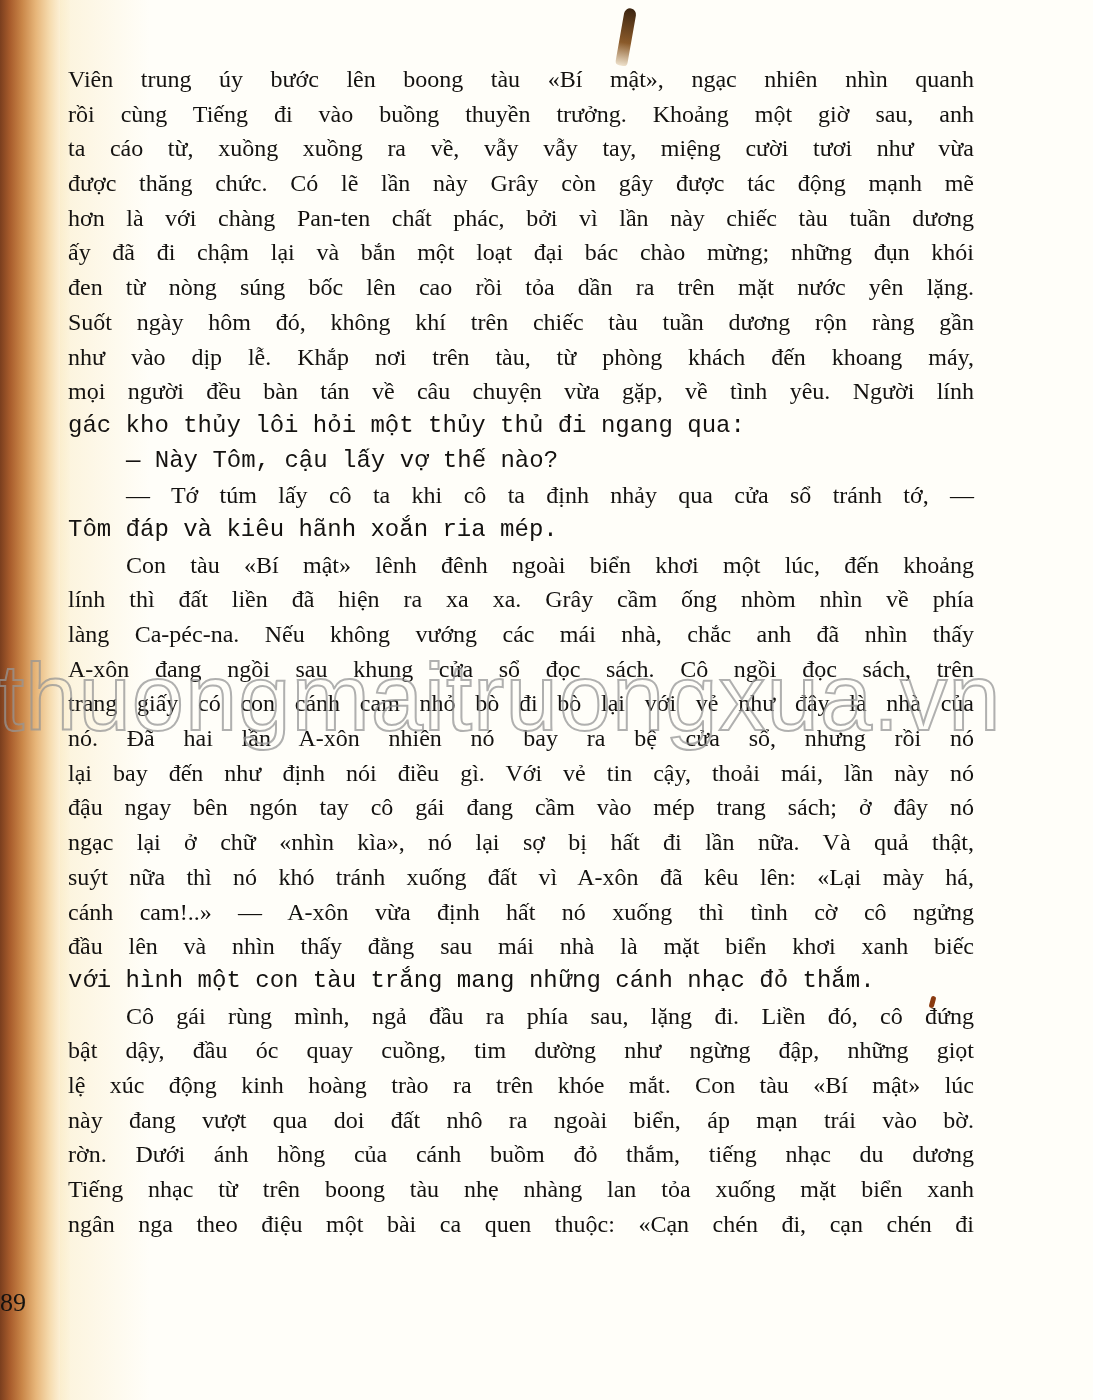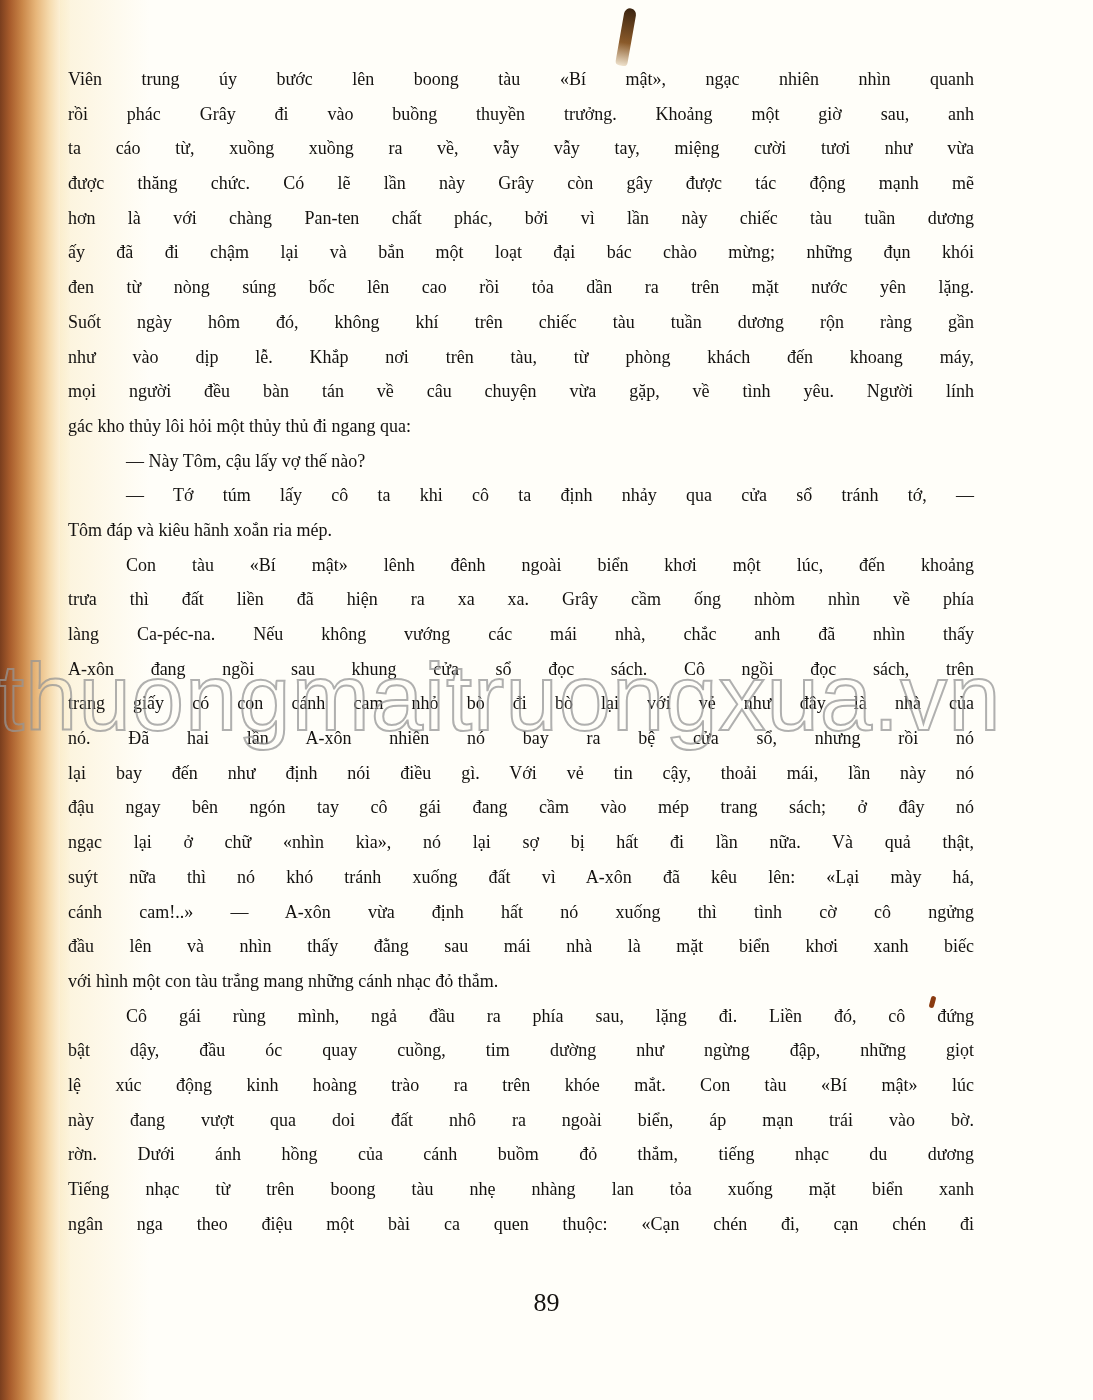--- a/index.html
+++ b/index.html
@@ -23,30 +23,30 @@
     border-radius: 6px 6px 4px 4px; transform: rotate(10deg);
   }
   .speck {
     position: absolute; left: 930px; top: 996px; width: 5px; height: 12px;
     background: #8a3a10; border-radius: 3px; transform: rotate(15deg);
   }
   .text-block {
     position: absolute; left: 68px; top: 62px; width: 906px;
   }
   .line {
-    font-size: 18px; line-height: 34.7px; height: 34.7px;
+    font-size: 24px; line-height: 34.7px; height: 34.7px;
     white-space: nowrap; text-align: justify; text-align-last: justify;
     display: block;
   }
-  .line.last { text-align-last: left; }
+  .line.last { text-align-last: left; font-family: Liberation Mono, monospace; }
   .line.indent { padding-left: 58px; }
   .line.indent-dialog { padding-left: 58px; }
   .page-number {
     position: absolute; left: 0; width: 1093px; top: 1288px;
-    text-align: center; font-size: 26px;
+    font-size: 26px;
   }
   .watermark {
     position: absolute; left: -2px; top: 648px; width: 1100px;
     font-family: "Liberation Sans", "DejaVu Sans", sans-serif;
     font-size: 94px; line-height: 100px; letter-spacing: 1px;
     color: transparent;
     -webkit-text-stroke: 2px rgba(150,150,150,0.75);
     white-space: nowrap; pointer-events: none;
   }
 </style>
@@ -55,21 +55,21 @@
 
 <div class="binding"></div>
 <div class="paper-tint"></div>
 <div class="stain"></div>
 <div class="speck"></div>
 
 <div class="text-block">
 
   <div>
     <span class="line">Viên trung úy bước lên boong tàu «Bí mật», ngạc nhiên nhìn quanh</span>
-    <span class="line">rồi phác Grây đi vào buồng thuyền trưởng. Khoảng một giờ sau, anh</span>
+    <span class="line">rồi cùng Tiếng đi vào buồng thuyền trưởng. Khoảng một giờ sau, anh</span>
     <span class="line">ta cáo từ, xuồng xuồng ra về, vẫy vẫy tay, miệng cười tươi như vừa</span>
     <span class="line">được thăng chức. Có lẽ lần này Grây còn gây được tác động mạnh mẽ</span>
     <span class="line">hơn là với chàng Pan-ten chất phác, bởi vì lần này chiếc tàu tuần dương</span>
     <span class="line">ấy đã đi chậm lại và bắn một loạt đại bác chào mừng; những đụn khói</span>
     <span class="line">đen từ nòng súng bốc lên cao rồi tỏa dần ra trên mặt nước yên lặng.</span>
     <span class="line">Suốt ngày hôm đó, không khí trên chiếc tàu tuần dương rộn ràng gần</span>
     <span class="line">như vào dịp lễ. Khắp nơi trên tàu, từ phòng khách đến khoang máy,</span>
     <span class="line">mọi người đều bàn tán về câu chuyện vừa gặp, về tình yêu. Người lính</span>
     <span class="line last">gác kho thủy lôi hỏi một thủy thủ đi ngang qua:</span>
   </div>
@@ -78,21 +78,21 @@
     <span class="line last indent-dialog">— Này Tôm, cậu lấy vợ thế nào?</span>
   </div>
 
   <div>
     <span class="line indent-dialog">— Tớ túm lấy cô ta khi cô ta định nhảy qua cửa sổ tránh tớ, —</span>
     <span class="line last">Tôm đáp và kiêu hãnh xoắn ria mép.</span>
   </div>
 
   <div>
     <span class="line indent">Con tàu «Bí mật» lênh đênh ngoài biển khơi một lúc, đến khoảng</span>
-    <span class="line">trưa thì đất liền đã hiện ra xa xa. Grây cầm ống nhòm nhìn về phía</span>
+    <span class="line">lính thì đất liền đã hiện ra xa xa. Grây cầm ống nhòm nhìn về phía</span>
     <span class="line">làng Ca-péc-na. Nếu không vướng các mái nhà, chắc anh đã nhìn thấy</span>
     <span class="line">A-xôn đang ngồi sau khung cửa sổ đọc sách. Cô ngồi đọc sách, trên</span>
     <span class="line">trang giấy có con cánh cam nhỏ bò đi bò lại với vẻ như đây là nhà của</span>
     <span class="line">nó. Đã hai lần A-xôn nhiên nó bay ra bệ cửa sổ, nhưng rồi nó</span>
     <span class="line">lại bay đến như định nói điều gì. Với vẻ tin cậy, thoải mái, lần này nó</span>
     <span class="line">đậu ngay bên ngón tay cô gái đang cầm vào mép trang sách; ở đây nó</span>
     <span class="line">ngạc lại ở chữ «nhìn kìa», nó lại sợ bị hất đi lần nữa. Và quả thật,</span>
     <span class="line">suýt nữa thì nó khó tránh xuống đất vì A-xôn đã kêu lên: «Lại mày há,</span>
     <span class="line">cánh cam!..» — A-xôn vừa định hất nó xuống thì tình cờ cô ngửng</span>
     <span class="line">đầu lên và nhìn thấy đằng sau mái nhà là mặt biển khơi xanh biếc</span>

